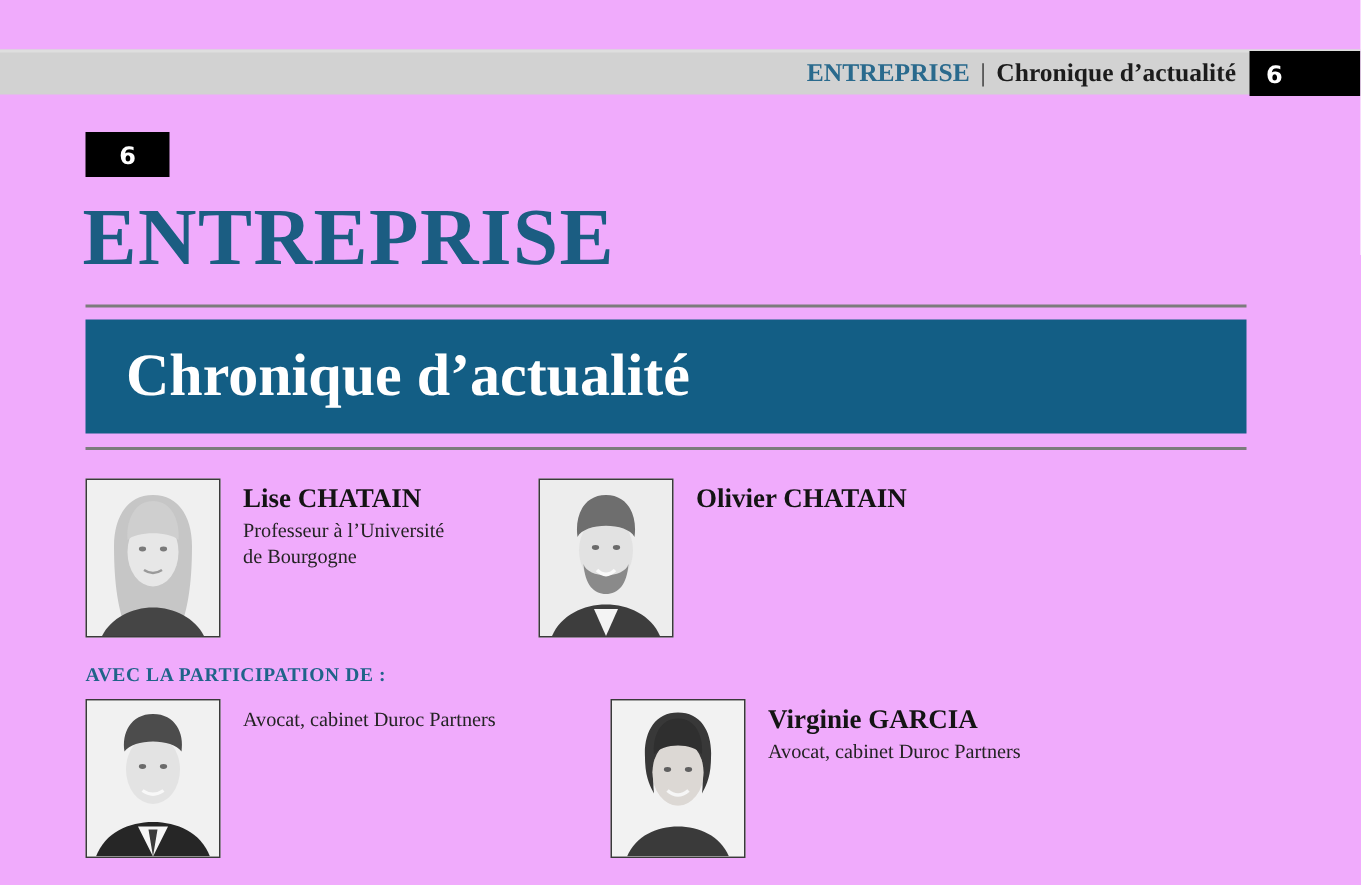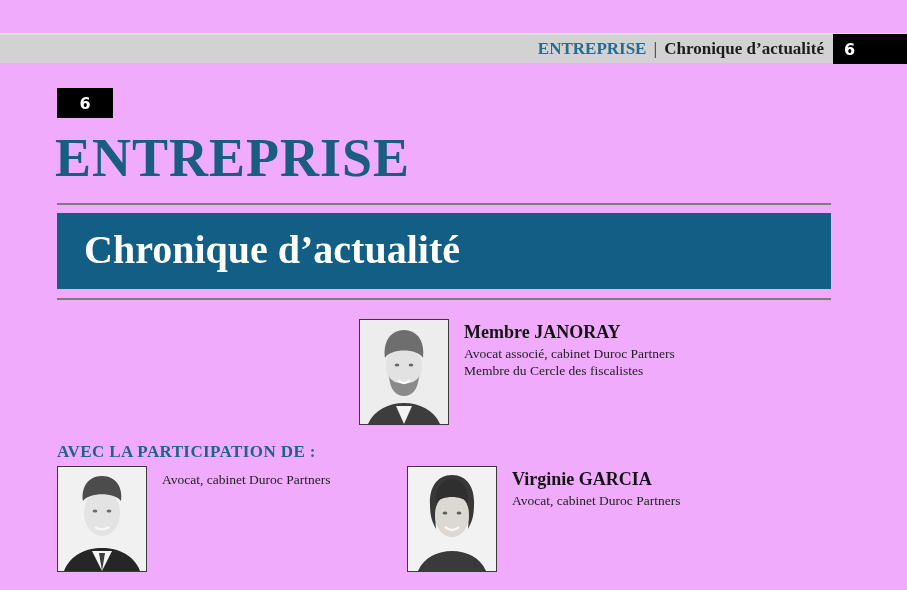--- a/index.html
+++ b/index.html
@@ -65,21 +65,21 @@
   .photo-frame svg { display:block; width:88px; height:104px; }
   .contrib-text { margin-left:15px; padding-top:3px; }
   .contrib-name { font-size:18px; font-weight:bold; color:#141414; line-height:1.15; }
   .contrib-desc {
     font-size:13.5px; color:#232323; line-height:1.28; margin-top:2px;
     white-space:pre-line;
   }
 
   .participation-label {
     position:absolute; left:57px; top:442px;
-    color:#1f6389; font-weight:bold; font-size:17px; letter-spacing:0.4px;
+    color:#1f6389; font-weight:bold; font-size:13px; letter-spacing:0.4px;
   }
 </style>
 </head>
 <body>
 
 <div class="page">
 
   <div class="top-bar">
     <span class="section">ENTREPRISE</span>
     <span class="sep">|</span>
@@ -94,39 +94,56 @@
   </div>
 
   <h1 class="section-title">ENTREPRISE</h1>
 
   <div class="rule rule-top"></div>
   <div class="banner">
     <span>Chronique d’actualité</span>
   </div>
   <div class="rule rule-bottom"></div>
 
+  <div class="contributor c0">
+    <div class="photo-frame">
+      <svg viewBox="0 0 88 104">
+        <rect width="88" height="104" fill="#f0f0f0"></rect>
+        <path d="M44,10 C26,10 18,26 18,44 C18,70 21,88 27,102 L17,104 L71,104 L61,102 C67,88 70,70 70,44 C70,26 62,10 44,10Z" fill="#c6c6c6"></path>
+        <path d="M10,104 C16,92 30,85 44,85 C58,85 72,92 78,104 Z" fill="#454545"></path>
+        <ellipse cx="44" cy="48" rx="17" ry="23" fill="#e7e7e7"></ellipse>
+        <path d="M44,14 C31,14 26,28 27,40 C33,34 55,34 61,40 C62,28 57,14 44,14Z" fill="#cfcfcf"></path>
+        <ellipse cx="37" cy="46" rx="2.4" ry="1.6" fill="#7a7a7a"></ellipse>
+        <ellipse cx="51" cy="46" rx="2.4" ry="1.6" fill="#7a7a7a"></ellipse>
+        <path d="M38,60 Q44,64 50,60" stroke="#9a9a9a" stroke-width="1.6" fill="none"></path>
+      </svg>
+    </div>
+    <div class="contrib-text">
+      <div class="contrib-name">Lise CHATAIN</div>
+      <div class="contrib-desc">Professeur à l’Université
+de Bourgogne</div>
+    </div>
+  </div>
 
   <div class="contributor c1">
     <div class="photo-frame">
       <svg viewBox="0 0 88 104">
         <rect width="88" height="104" fill="#ededed"></rect>
         <path d="M8,104 C14,90 29,83 44,83 C59,83 74,90 80,104 Z" fill="#3d3d3d"></path>
         <path d="M36,86 L44,104 L52,86 Z" fill="#f4f4f4"></path>
         <ellipse cx="44" cy="47" rx="18" ry="23" fill="#e2e2e2"></ellipse>
         <path d="M44,10 C29,10 23,24 25,38 C30,28 58,28 63,38 C65,24 59,10 44,10Z" fill="#6e6e6e"></path>
         <path d="M29,56 C30,70 36,76 44,76 C52,76 58,70 59,56 C56,66 32,66 29,56Z" fill="#8a8a8a"></path>
         <ellipse cx="37" cy="45" rx="2.4" ry="1.6" fill="#6b6b6b"></ellipse>
         <ellipse cx="51" cy="45" rx="2.4" ry="1.6" fill="#6b6b6b"></ellipse>
         <path d="M38,60 Q44,66 50,60" stroke="#fafafa" stroke-width="2.4" fill="none"></path>
       </svg>
     </div>
     <div class="contrib-text">
-      <div class="contrib-name">Membre JANORAY</div>
-      <div class="contrib-desc">Avocat associé, cabinet Duroc Partners
-Membre du Cercle des fiscalistes</div>
+      <div class="contrib-name">Olivier CHATAIN</div>
     </div>
   </div>
 
   <div class="participation-label">AVEC LA PARTICIPATION DE :</div>
 
   <div class="contributor c2">
     <div class="photo-frame">
       <svg viewBox="0 0 88 104">
         <rect width="88" height="104" fill="#f1f1f1"></rect>
         <path d="M6,104 C12,88 28,81 44,81 C60,81 76,88 82,104 Z" fill="#262626"></path>

